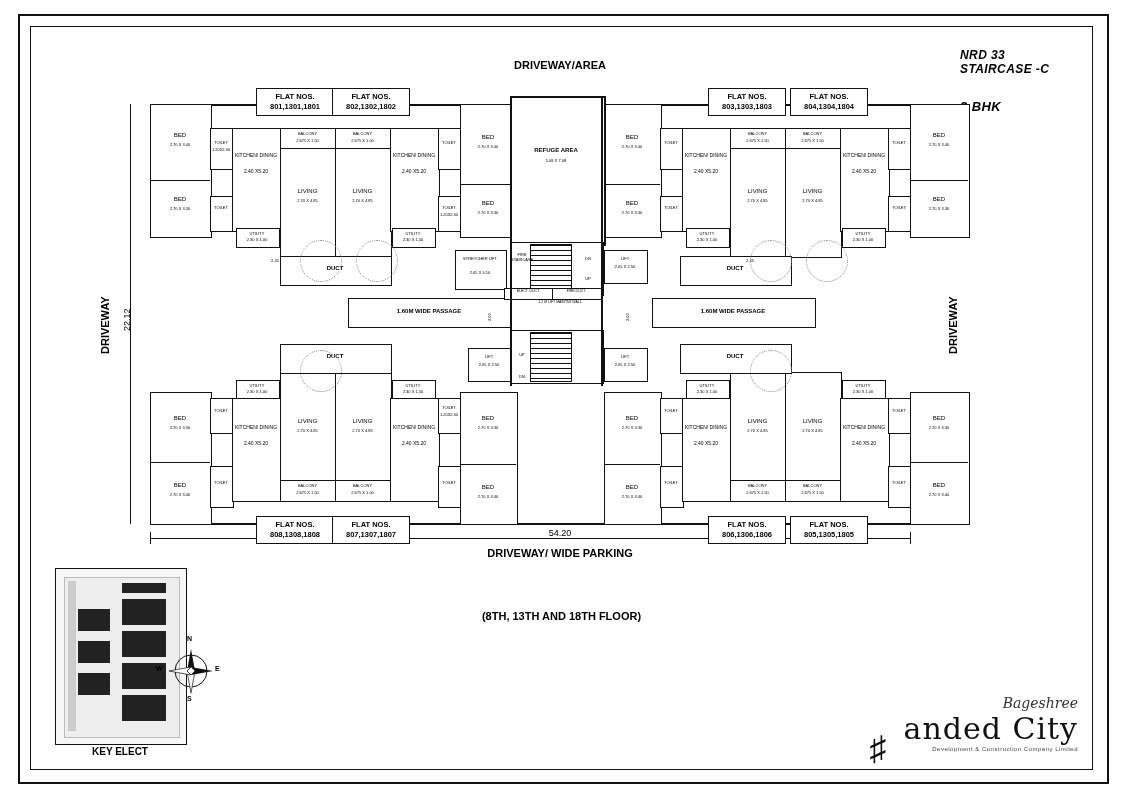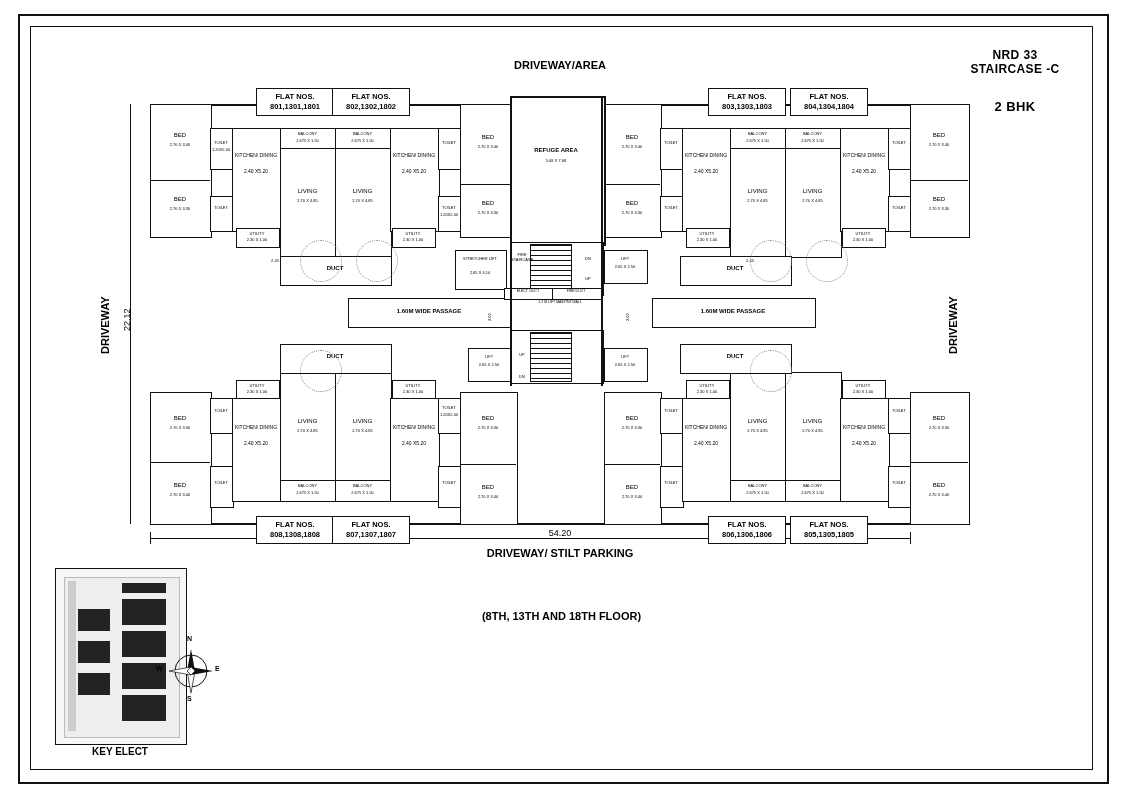--- a/index.html
+++ b/index.html
@@ -2,21 +2,21 @@
 <html><head>
 <meta charset="utf-8">
 <style>
   html,body{margin:0;padding:0;background:#ffffff;}
   body{font-family:"Liberation Sans", sans-serif;}
   #sheet{position:relative;width:1123px;height:794px;background:#fff;overflow:hidden;}
   .border-outer{position:absolute;left:18px;top:14px;width:1087px;height:766px;border:2px solid #111;}
   .border-inner{position:absolute;left:30px;top:26px;width:1061px;height:742px;border:1px solid #111;}
 
   
-  #titleblock{position:absolute;left:960px;top:48px;width:110px;text-align:center;}
+  #titleblock{position:absolute;left:960px;top:48px;width:110px;text-align:left;font-style:italic;}
   #titleblock div{font-size:12px;font-weight:bold;letter-spacing:.4px;line-height:14px;}
   #titleblock div.small{font-size:13px;margin-top:24px;}
 
   
   .lbl{position:absolute;font-size:9px;color:#000;text-align:center;line-height:10px;}
   .lbl.b{font-weight:bold;}
   .lbl.tiny{font-size:5px;line-height:6px;}
   .lbl.xtiny{font-size:4px;line-height:5px;}
   .lbl.sm{font-size:6px;line-height:7px;}
 
@@ -62,21 +62,21 @@
   <div class="border-outer"></div>
   <div class="border-inner"></div>
 
   <div id="titleblock">
     <div>NRD 33</div>
     <div>STAIRCASE -C</div>
     <div class="small">2 BHK</div>
   </div>
 
   <div class="lbl b" style="left:440px;top:60px;width:240px;font-size:11px;">DRIVEWAY/AREA</div>
-  <div class="lbl b" style="left:440px;top:548px;width:240px;font-size:11px;">DRIVEWAY/ STILT PARKING</div>
+  <div class="lbl b" style="left:440px;top:548px;width:240px;font-size:11px;">DRIVEWAY/ WIDE PARKING</div>
   <div class="lbl b vert" style="left:100px;top:280px;width:16px;height:90px;font-size:11px;">DRIVEWAY</div>
   <div class="lbl b vert" style="left:948px;top:280px;width:16px;height:90px;font-size:11px;">DRIVEWAY</div>
 
   <div class="dimv" style="left:130px;top:104px;height:420px;"></div>
   <div class="lbl vert" style="left:122px;top:290px;width:14px;height:60px;font-size:9px;">22.12</div>
   <div class="dim" style="left:150px;top:538px;width:760px;"></div>
   <div class="lbl" style="left:505px;top:528px;width:110px;font-size:9px;">54.20</div>
   <div class="tick" style="left:150px;top:532px;height:12px;"></div>
   <div class="tick" style="left:910px;top:532px;height:12px;"></div>
 
@@ -420,14 +420,22 @@
       <polygon points="26,48 22,26 26,30 30,26" fill="#fff" stroke="#111" stroke-width=".7"></polygon>
       <polygon points="48,26 26,30 30,26 26,22" fill="#111"></polygon>
       <polygon points="4,26 26,22 22,26 26,30" fill="#fff" stroke="#111" stroke-width=".7"></polygon>
     </svg>
     <span style="position:absolute;left:22px;top:-10px;font-size:7px;font-weight:bold;">N</span>
     <span style="position:absolute;left:22px;top:50px;font-size:7px;font-weight:bold;">S</span>
     <span style="position:absolute;left:50px;top:20px;font-size:7px;font-weight:bold;">E</span>
     <span style="position:absolute;left:-9px;top:20px;font-size:7px;font-weight:bold;">W</span>
   </div>
 
+  <div id="logo">
+    <div class="bag">Bageshree</div>
+    <div style="position:relative;">
+      <span class="note">♯</span>
+      <span class="city">anded City</span>
+    </div>
+    <div class="sub">Development &amp; Construction Company Limited</div>
+  </div>
 
 </div>
 
 </body></html>

